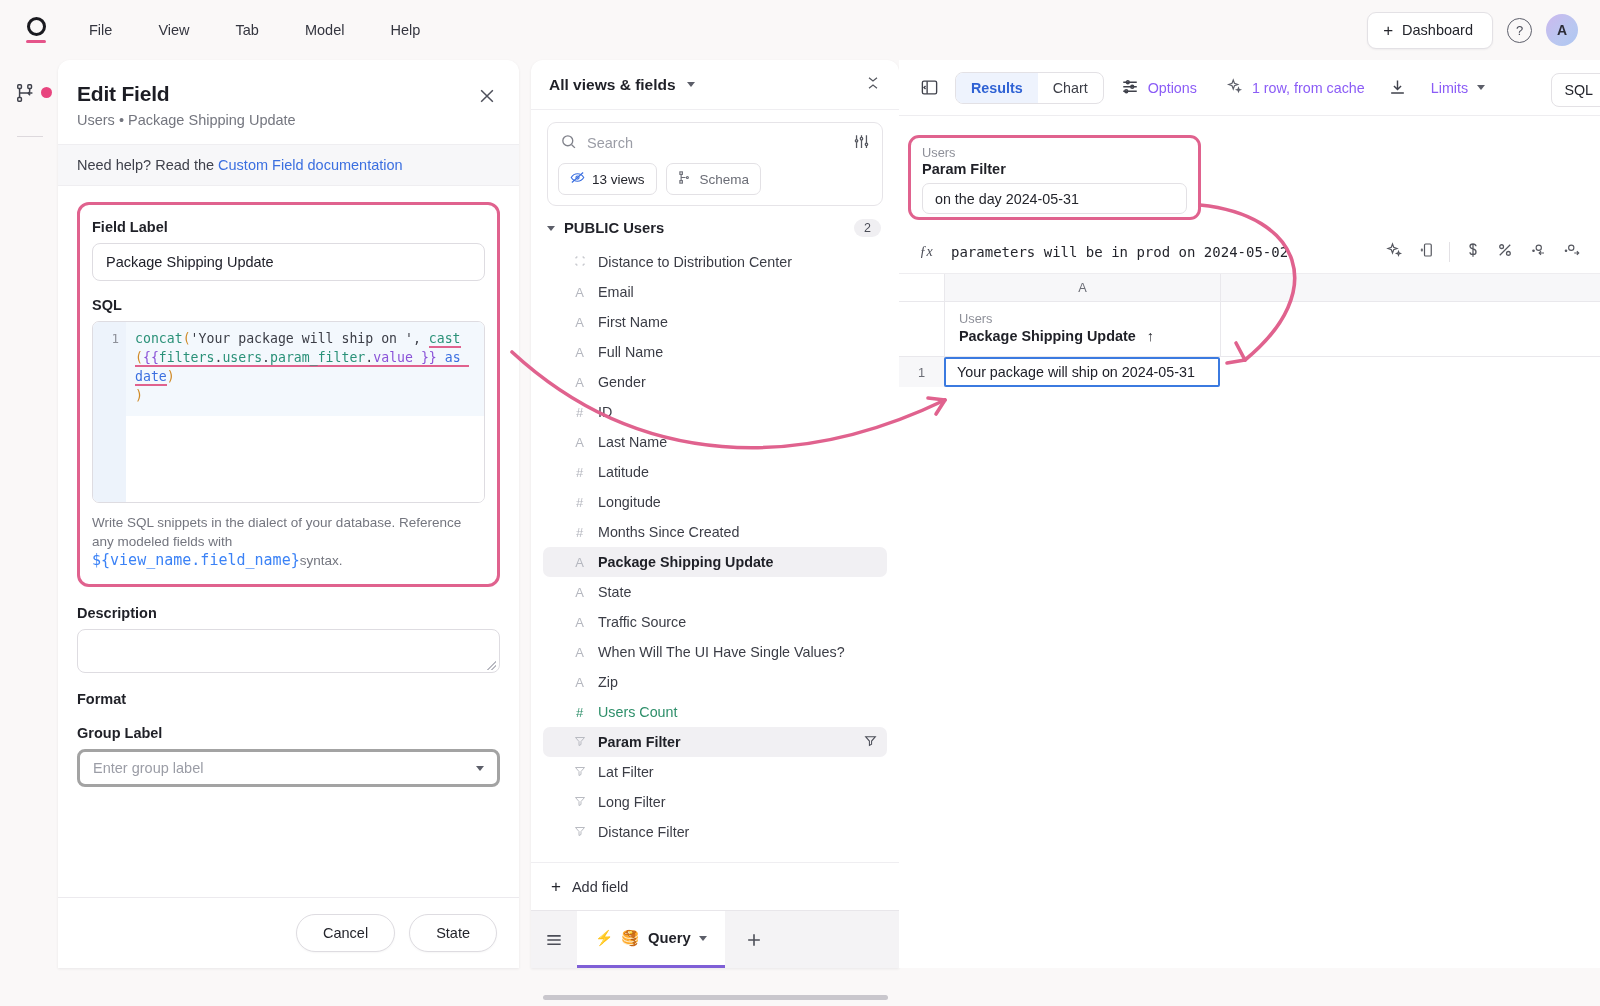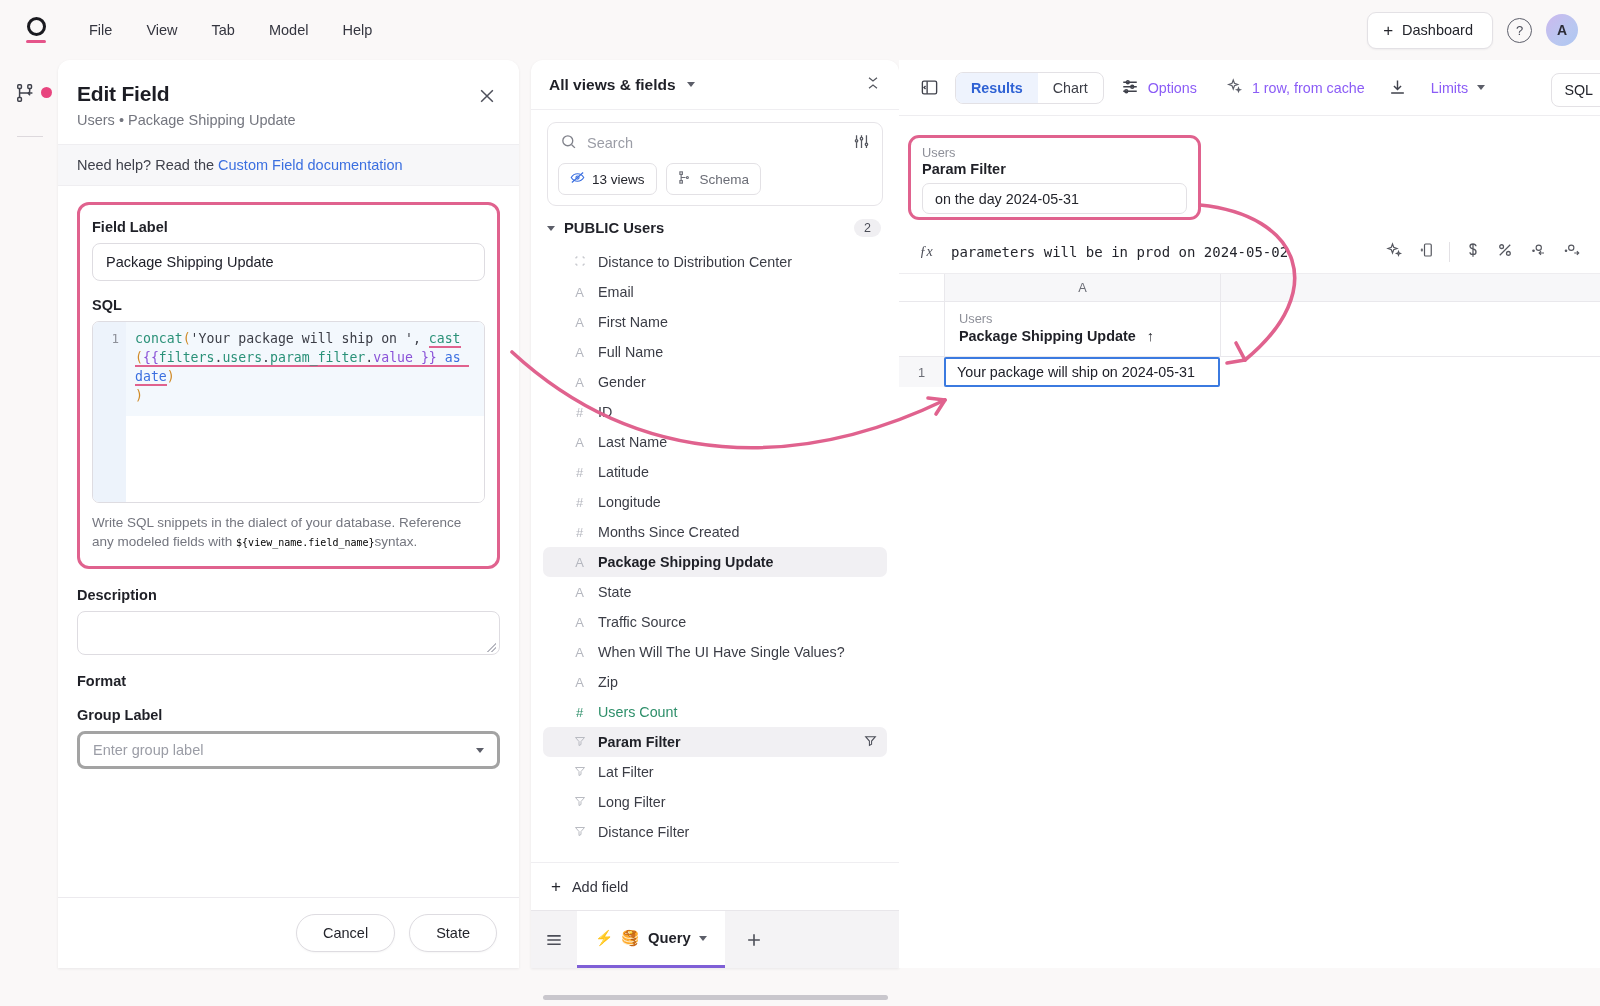--- a/index.html
+++ b/index.html
@@ -16,21 +16,21 @@
   .topbar {
     position: absolute; left: 0; top: 0; width: 1600px; height: 60px;
     background: #faf8f8;
     display: flex; align-items: center;
   }
   .logo-wrap { margin-left: 16px; width: 40px; display: flex; flex-direction: column; align-items: center; }
   .logo-ring {
     width: 19px; height: 19px; border: 3px solid #1a1a20; border-radius: 50%;
   }
   .logo-underline { width: 20px; height: 3px; background: #e5548a; border-radius: 2px; margin-top: 4px; }
-  .menu { display: flex; align-items: flex-end; margin-left: 20px; gap: 8px; }
+  .menu { display: flex; align-items: flex-end; margin-left: 20px; gap: 20px; }
   .menu-item {
     font-size: 14.5px; color: #34353f; padding: 6px 13px; border-radius: 6px; cursor: default;
   }
   .topbar-right { margin-left: auto; display: flex; align-items: center; gap: 14px; margin-right: 22px; }
   .dash-btn {
     display: flex; align-items: center; gap: 9px;
     background: #ffffff; border: 1px solid #e3e1e5; border-radius: 9px;
     padding: 9px 19px 9px 15px; font-size: 14.5px; color: #24252c;
     box-shadow: 0 1px 2px rgba(20,20,30,.05);
   }
@@ -111,21 +111,21 @@
   .code-rest { flex: 1; background: #fff; }
   .tok-fn { color: #2a9178; }
   .tok-paren { color: #d08b28; }
   .tok-str { color: #3b3d46; }
   .tok-kw { color: #8a52d8; }
   .tok-id { color: #2a9178; }
   .tok-dot { color: #3b3d46; }
   .tok-blue { color: #3b6fe0; }
   .ul-pink { border-bottom: 2px solid #e0628e; }
   .sql-help { font-size: 13.5px; color: #74767f; line-height: 19px; margin-top: 10px; }
-  .sql-help code { font-family: "DejaVu Sans Mono", monospace; font-size: 10px; color: #000000; }
+  .sql-help code { font-family: "DejaVu Sans Mono", monospace; font-size: 15px; color: #3b82f6; }
 
   .sec-label { font-size: 14.5px; font-weight: 700; color: #1f2027; margin-top: 18px; }
   .textarea {
     width: 100%; height: 44px; border: 1px solid #dedce1; border-radius: 8px;
     background: #fff; margin-top: 8px; position: relative;
   }
   .resize-grip {
     position: absolute; right: 3px; bottom: 2px; width: 9px; height: 9px;
     background:
       linear-gradient(135deg, transparent 45%, #b9bac2 45%, #b9bac2 58%, transparent 58%),

